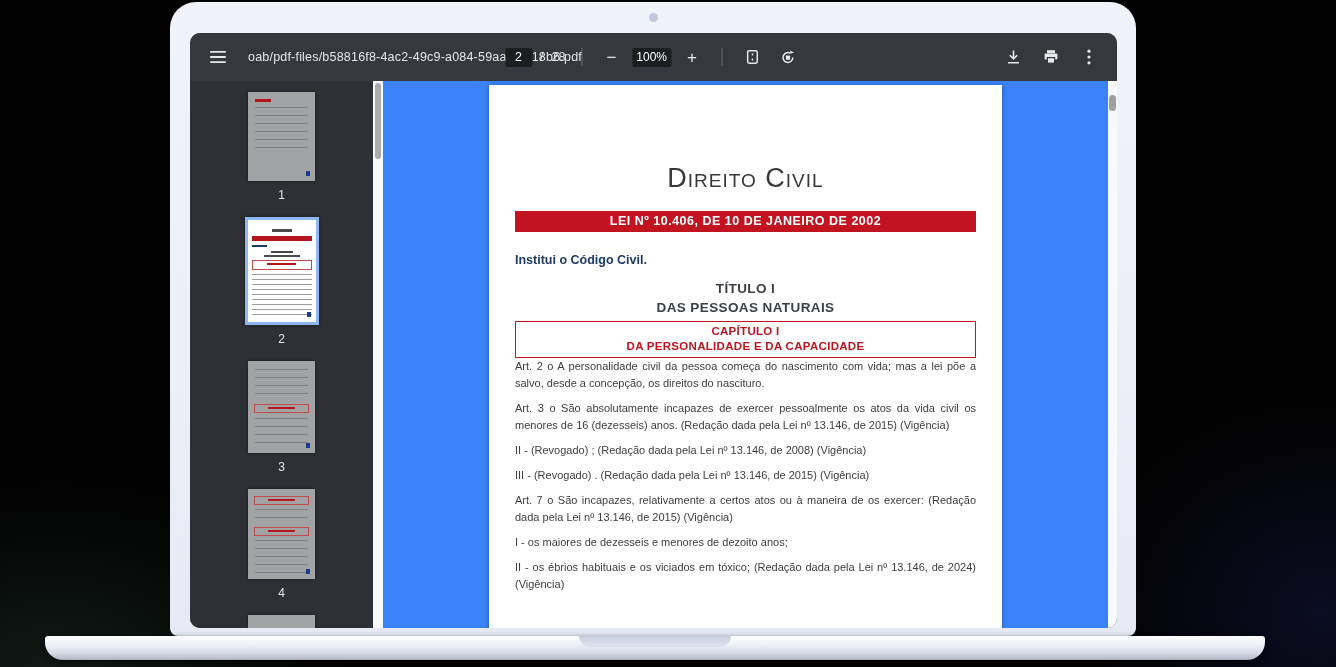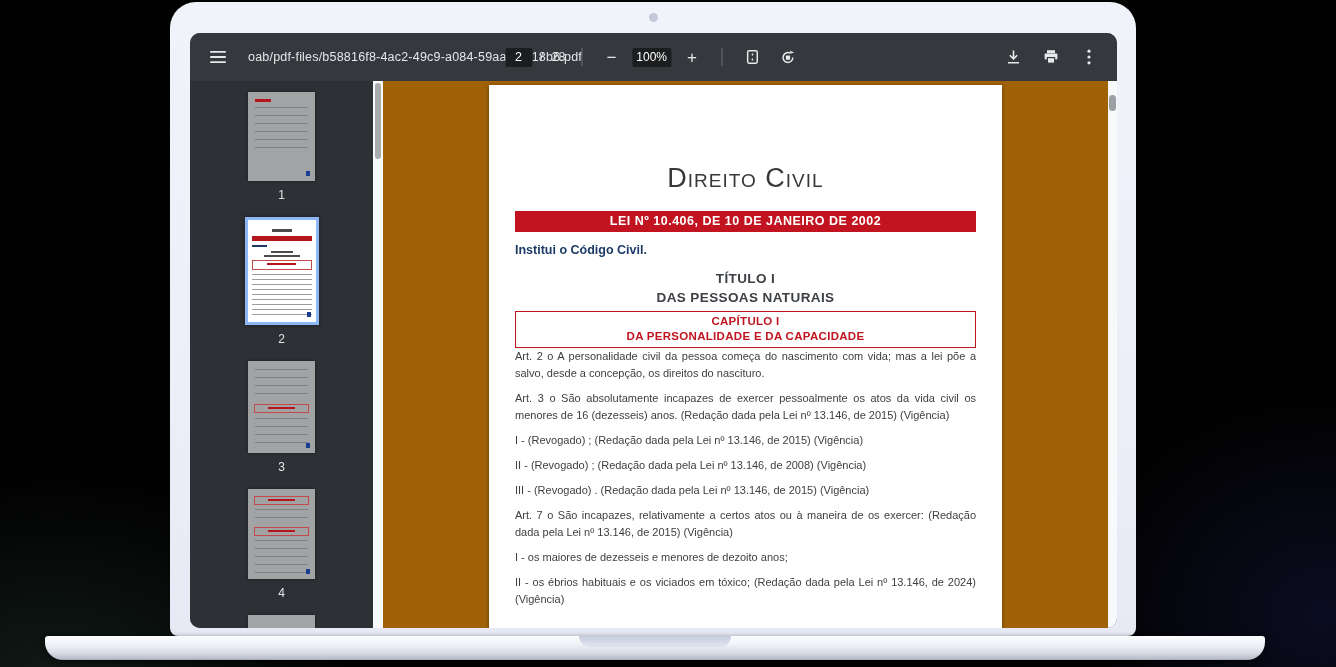--- a/index.html
+++ b/index.html
@@ -64,33 +64,33 @@
   .mini-redbox { position:absolute; border:1px solid #c24a4a; }
   .mini-redbox .in { position:absolute; left:25%; right:25%; top:2px; height:2px; background:#b5161e; }
   .mini-dark { position:absolute; background:#4a4b4d; }
   .mini-navy { position:absolute; background:#1d3a66; }
 
   
   .sb-track { width:10px; flex:0 0 10px; background:#f8f9fb; position:relative; cursor:pointer; }
   .sb-thumb { position:absolute; left:2px; top:2px; width:6px; height:76px; background:#a9abad; border-radius:3px; cursor:grab; }
 
   
-  .main { flex:1; position:relative; background:#a16207; overflow:hidden; }
+  .main { flex:1; position:relative; background:#3b82f6; overflow:hidden; }
   .page { position:absolute; left:106px; top:4px; width:513px; height:660px; background:#fff;
     box-shadow:0 1px 4px rgba(0,0,0,.4); padding:0 26px; }
 
   .main-track { width:9px; flex:0 0 9px; background:#f8f9fb; position:relative; cursor:pointer; }
   .main-thumb { position:absolute; left:1px; top:14px; width:7px; height:16px; background:#9ca0a3; border-radius:3.5px; cursor:grab; }
 
   
   .doc-title { margin-top:78px; text-align:center; font-variant:small-caps; font-weight:500;
     font-size:27px; letter-spacing:1px; color:#37383a; }
   .banner { margin-top:17px; height:21px; line-height:21px; background:#c11420; color:#fff;
     text-align:center; font-size:12.5px; font-weight:700; letter-spacing:.5px; }
-  .intro { margin-top:11px; font-size:12.5px; font-weight:700; color:#1d3a66; }
+  .intro { margin-top:21px; font-size:12.5px; font-weight:700; color:#1d3a66; }
   .titulo { margin-top:12px; text-align:center; font-size:13.5px; font-weight:700;
     letter-spacing:.4px; color:#3c4044; line-height:19px; }
   .capitulo { margin-top:4px; border:1px solid #c0151f; padding:2px 0 3px; text-align:center;
     color:#c0151f; font-size:11.5px; font-weight:700; line-height:15px; letter-spacing:.3px; }
   .paras { }
   .paras p { font-size:11px; line-height:17px; margin-bottom:8px; color:#3d3e40; text-align:justify; }
 
   svg { display:block; }
 </style>
 </head>
@@ -234,21 +234,20 @@
             <div>TÍTULO I</div>
             <div>DAS PESSOAS NATURAIS</div>
           </div>
           <div class="capitulo">
             <div>CAPÍTULO I</div>
             <div>DA PERSONALIDADE E DA CAPACIDADE</div>
           </div>
           <div class="paras">
             <p>Art. 2 o A personalidade civil da pessoa começa do nascimento com vida; mas a lei põe a salvo, desde a concepção, os direitos do nascituro.</p>
             <p>Art. 3 o São absolutamente incapazes de exercer pessoalmente os atos da vida civil os menores de 16 (dezesseis) anos. (Redação dada pela Lei nº 13.146, de 2015) (Vigência)</p>
-            <p>I - (Revogado) ; (Redação dada pela Lei nº 13.146, de 2015) (Vigência)</p>
             <p>II - (Revogado) ; (Redação dada pela Lei nº 13.146, de 2008) (Vigência)</p>
             <p>III - (Revogado) . (Redação dada pela Lei nº 13.146, de 2015) (Vigência)</p>
             <p>Art. 7 o São incapazes, relativamente a certos atos ou à maneira de os exercer: (Redação dada pela Lei nº 13.146, de 2015) (Vigência)</p>
             <p>I - os maiores de dezesseis e menores de dezoito anos;</p>
             <p>II - os ébrios habituais e os viciados em tóxico; (Redação dada pela Lei nº 13.146, de 2024) (Vigência)</p>
           </div>
         </div>
       </div>
 
       <div class="main-track">

